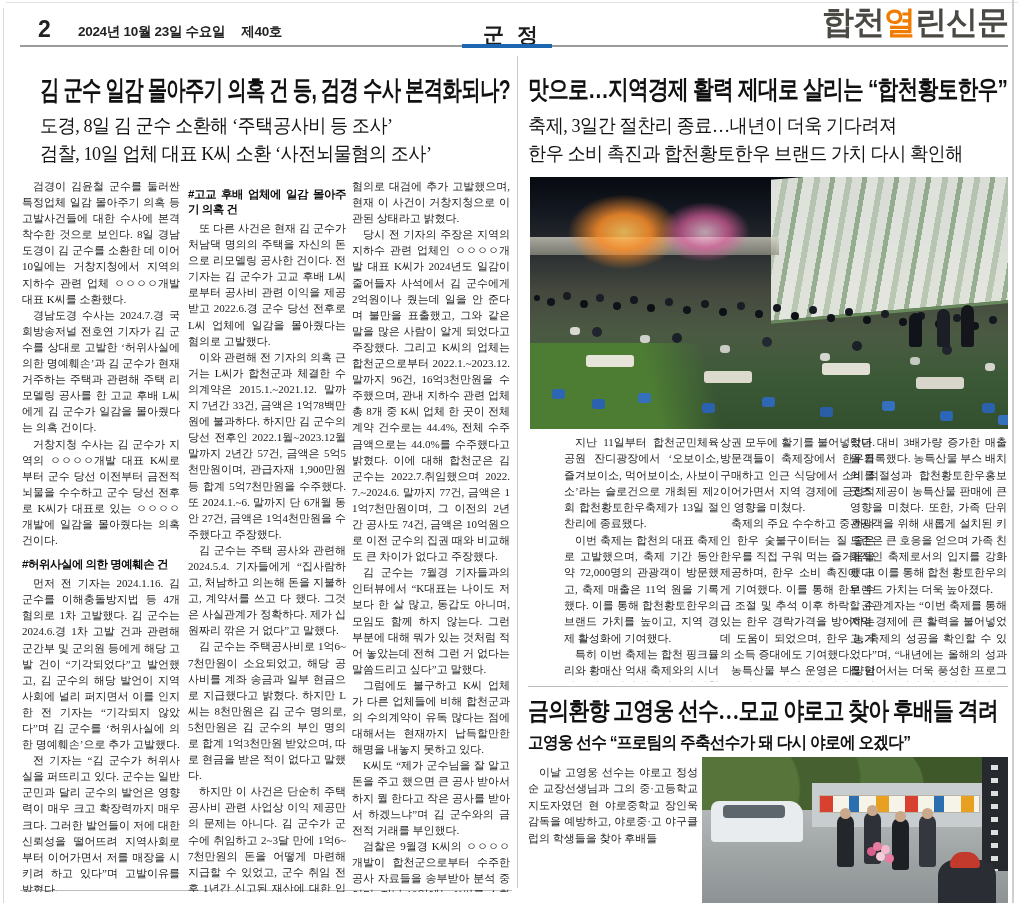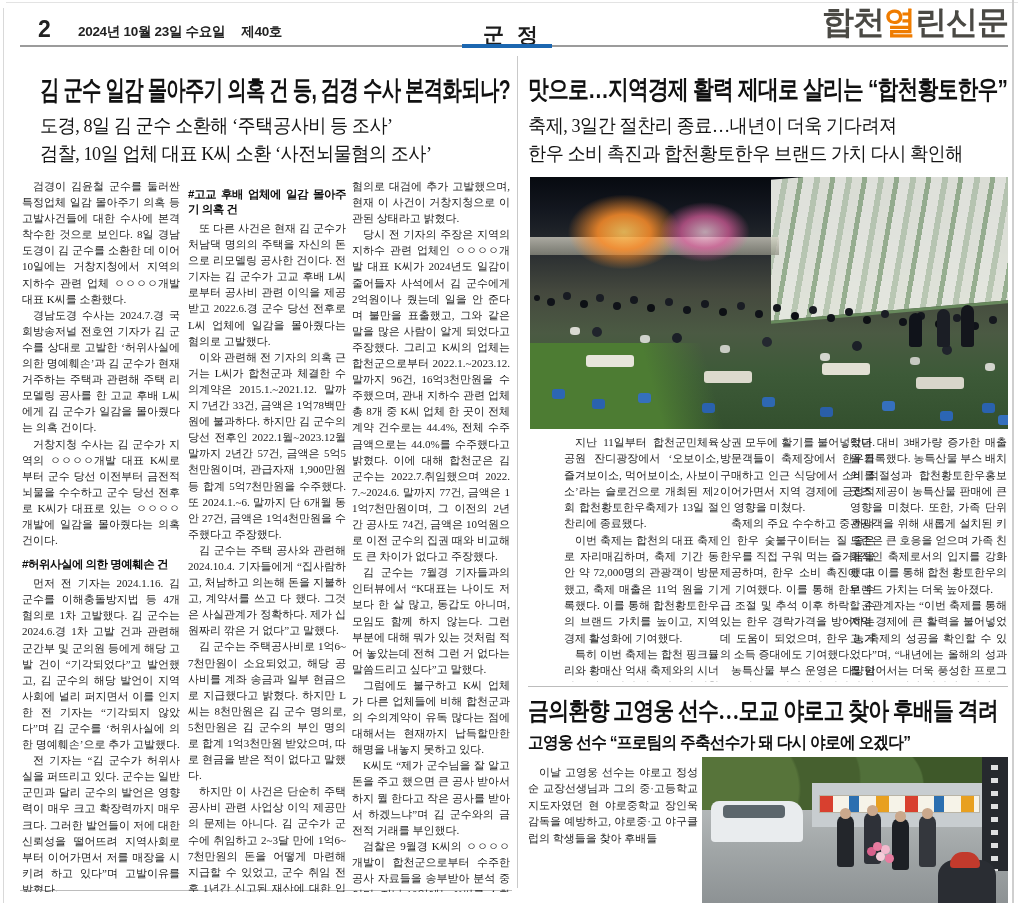--- a/index.html
+++ b/index.html
@@ -151,21 +151,21 @@
       <p class="para">경남도경 수사는 2024.7.경 국회방송저널 전호연 기자가 김 군수를 상대로 고발한 ‘허위사실에 의한 명예훼손’과 김 군수가 현재 거주하는 주택과 관련해 주택 리모델링 공사를 한 고교 후배 L씨에게 김 군수가 일감을 몰아줬다는 의혹 건이다.</p>
       <p class="para">거창지청 수사는 김 군수가 지역의 ㅇㅇㅇㅇ개발 대표 K씨로부터 군수 당선 이전부터 금전적 뇌물을 수수하고 군수 당선 전후로 K씨가 대표로 있는 ㅇㅇㅇㅇ개발에 일감을 몰아줬다는 의혹 건이다.</p>
       <p class="colhead">#허위사실에 의한 명예훼손 건</p>
       <p class="para">먼저 전 기자는 2024.1.16. 김 군수를 이해충돌방지법 등 4개 혐의로 1차 고발했다. 김 군수는 2024.6.경 1차 고발 건과 관련해 군간부 및 군의원 등에게 해당 고발 건이 “기각되었다”고 발언했고, 김 군수의 해당 발언이 지역사회에 널리 퍼지면서 이를 인지한 전 기자는 “기각되지 않았다”며 김 군수를 ‘허위사실에 의한 명예훼손’으로 추가 고발했다.</p>
       <p class="para">전 기자는 “김 군수가 허위사실을 퍼뜨리고 있다. 군수는 일반 군민과 달리 군수의 발언은 영향력이 매우 크고 확장력까지 매우 크다. 그러한 발언들이 저에 대한 신뢰성을 떨어뜨려 지역사회로부터 이어가면서 저를 매장을 시키려 하고 있다”며 고발이유를 밝혔다.</p>
     </div>
   <div class="col lc2">
       <p class="colhead">#고교 후배 업체에 일감 몰아주기 의혹 건</p>
       <p class="para">또 다른 사건은 현재 김 군수가 처남댁 명의의 주택을 자신의 돈으로 리모델링 공사한 건이다. 전 기자는 김 군수가 고교 후배 L씨로부터 공사비 관련 이익을 제공받고 2022.6.경 군수 당선 전후로 L씨 업체에 일감을 몰아줬다는 혐의로 고발했다.</p>
       <p class="para">이와 관련해 전 기자의 의혹 근거는 L씨가 합천군과 체결한 수의계약은 2015.1.~2021.12. 말까지 7년간 33건, 금액은 1억78백만원에 불과하다. 하지만 김 군수의 당선 전후인 2022.1월~2023.12월 말까지 2년간 57건, 금액은 5억5천만원이며, 관급자재 1,900만원 등 합계 5억7천만원을 수주했다. 또 2024.1.~6. 말까지 단 6개월 동안 27건, 금액은 1억4천만원을 수주했다고 주장했다.</p>
-      <p class="para">김 군수는 주택 공사와 관련해 2024.10.4. 기자들에게 “집사람하고, 처남하고 의논해 돈을 지불하고, 계약서를 쓰고 다 했다. 그것은 사실관계가 정확하다. 제가 십원짜리 깎은 거 없다”고 말했다.</p>
+      <p class="para">김 군수는 주택 공사와 관련해 2024.5.4. 기자들에게 “집사람하고, 처남하고 의논해 돈을 지불하고, 계약서를 쓰고 다 했다. 그것은 사실관계가 정확하다. 제가 십원짜리 깎은 거 없다”고 말했다.</p>
       <p class="para">김 군수는 주택공사비로 1억6~7천만원이 소요되었고, 해당 공사비를 계좌 송금과 일부 현금으로 지급했다고 밝혔다. 하지만 L씨는 8천만원은 김 군수 명의로, 5천만원은 김 군수의 부인 명의로 합계 1억3천만원 받았으며, 따로 현금을 받은 적이 없다고 말했다.</p>
       <p class="para">하지만 이 사건은 단순히 주택공사비 관련 사업상 이익 제공만의 문제는 아니다. 김 군수가 군수에 취임하고 2~3달 만에 1억6~7천만원의 돈을 어떻게 마련해 지급할 수 있었고, 군수 취임 전후 1년간 신고된 재산에 대한 입증 여부가 이 사건의 핵심이다. 물론 군수 취임 전에는 도의원 신분이었다.</p>
     </div>
   <div class="col lc3">
       <p class="cont">혐의로 대검에 추가 고발했으며, 현재 이 사건이 거창지청으로 이관된 상태라고 밝혔다.</p>
       <p class="para">당시 전 기자의 주장은 지역의 지하수 관련 업체인 ㅇㅇㅇㅇ개발 대표 K씨가 2024년도 일감이 줄어들자 사석에서 김 군수에게 2억원이나 줬는데 일을 안 준다며 불만을 표출했고, 그와 같은 말을 많은 사람이 알게 되었다고 주장했다. 그리고 K씨의 업체는 합천군으로부터 2022.1.~2023.12. 말까지 96건, 16억3천만원을 수주했으며, 관내 지하수 관련 업체 총 8개 중 K씨 업체 한 곳이 전체 계약 건수로는 44.4%, 전체 수주 금액으로는 44.0%를 수주했다고 밝혔다. 이에 대해 합천군은 김 군수는 2022.7.취임했으며 2022.7.~2024.6. 말까지 77건, 금액은 11억7천만원이며, 그 이전의 2년간 공사도 74건, 금액은 10억원으로 이전 군수의 집권 때와 비교해도 큰 차이가 없다고 주장했다.</p>
       <p class="para">김 군수는 7월경 기자들과의 인터뷰에서 “K대표는 나이도 저보다 한 살 많고, 동갑도 아니며, 모임도 함께 하지 않는다. 그런 부분에 대해 뭐가 있는 것처럼 적어 놓았는데 전혀 그런 거 없다는 말씀드리고 싶다”고 말했다.</p>
       <p class="para">그럼에도 불구하고 K씨 업체가 다른 업체들에 비해 합천군과의 수의계약이 유독 많다는 점에 대해서는 현재까지 납득할만한 해명을 내놓지 못하고 있다.</p>
       <p class="para">K씨도 “제가 군수님을 잘 알고 돈을 주고 했으면 큰 공사 받아서 하지 뭘 한다고 작은 공사를 받아서 하겠느냐”며 김 군수와의 금전적 거래를 부인했다.</p>
       <p class="para">검찰은 9월경 K씨의 ㅇㅇㅇㅇ개발이 합천군으로부터 수주한 공사 자료들을 송부받아 분석 중이며, 지난 10일에는 K씨를 소환해 4시간가량 조사했다. 다음 번 K씨의 소환 때는 K씨의 계좌에서 인출된 돈들에 대한 흐름을 추궁할 것으로 보인다.</p>
@@ -188,21 +188,21 @@
     <div class="f-figure f-fig1"></div>
     <div class="f-figure f-fig2"></div>
     <div class="f-figure f-fig3"></div>
     <div class="f-turf"></div>
     <div class="f-table"></div>
     <div class="f-stool"></div>
   </div>
 
   <div class="rcol rc1">
       <p class="para">지난 11일부터 합천군민체육공원 잔디광장에서 ‘오보이소, 즐겨보이소, 먹어보이소, 사보이소’라는 슬로건으로 개최된 제2회 합천황토한우축제가 13일 절찬리에 종료됐다.</p>
-      <p class="para">이번 축제는 합천의 대표 축제로 자리매김하며, 축제 기간 동안 약 72,000명의 관광객이 방문했고, 축제 매출은 11억 원을 기록했다. 이를 통해 합천황토한우의 브랜드 가치를 높이고, 지역 경제 활성화에 기여했다.</p>
+      <p class="para">이번 축제는 합천의 대표 축제로 고발했으며, 축제 기간 동안 약 72,000명의 관광객이 방문했고, 축제 매출은 11억 원을 기록했다. 이를 통해 합천황토한우의 브랜드 가치를 높이고, 지역 경제 활성화에 기여했다.</p>
       <p class="para">특히 이번 축제는 합천 핑크뮬리와 황매산 억새 축제와의 시너지 효과로 인해 방문객들이 합천에 더 오래 머물며, 축제장과 주변</p>
     </div>
   <div class="rcol rc2">
       <p class="cont">상권 모두에 활기를 불어넣었다. 방문객들이 축제장에서 한우를 구매하고 인근 식당에서 소비를 이어가면서 지역 경제에 긍정적인 영향을 미쳤다.</p>
       <p class="para">축제의 주요 수수하고 중 하나인 한우 숯불구이터는 질 좋은 한우를 직접 구워 먹는 즐거움을 제공하며, 한우 소비 촉진에 크게 기여했다. 이를 통해 한우 수급 조절 및 추석 이후 하락할 수 있는 한우 경락가격을 방어하는 데 도움이 되었으며, 한우 농가의 소득 증대에도 기여했다.</p>
       <p class="para">농특산물 부스 운영은 다양한 농특산물을 판매하여 지역 농가와 방문객들에게 판로를 제공했고,</p>
     </div>
   <div class="rcol rc3">
       <p class="cont">작년 대비 3배가량 증가한 매출을 기록했다. 농특산물 부스 배치의 적절성과 합천황토한우홍보 굿즈 제공이 농특산물 판매에 큰 영향을 미쳤다. 또한, 가족 단위 관광객을 위해 새롭게 설치된 키드존은 큰 호응을 얻으며 가족 친화적인 축제로서의 입지를 강화했다. 이를 통해 합천 황토한우의 브랜드 가치는 더욱 높아졌다.</p>
       <p class="para">군관계자는 “이번 축제를 통해 지역 경제에 큰 활력을 불어넣었고, 축제의 성공을 확인할 수 있었다”며, “내년에는 올해의 성과를 넘어서는 더욱 풍성한 프로그램으로 군민과 관광객들에게 큰 만족을 선사하겠다”고 밝혔다.</p>

